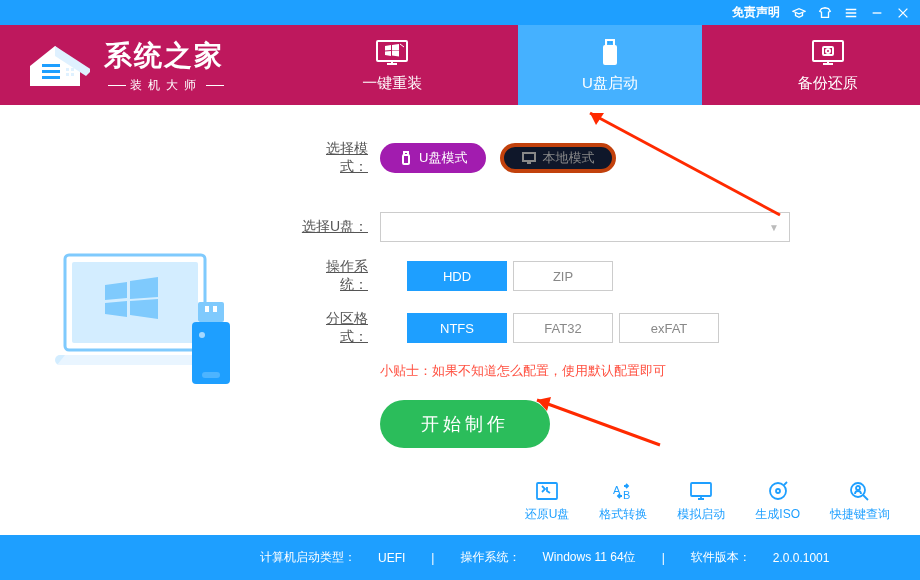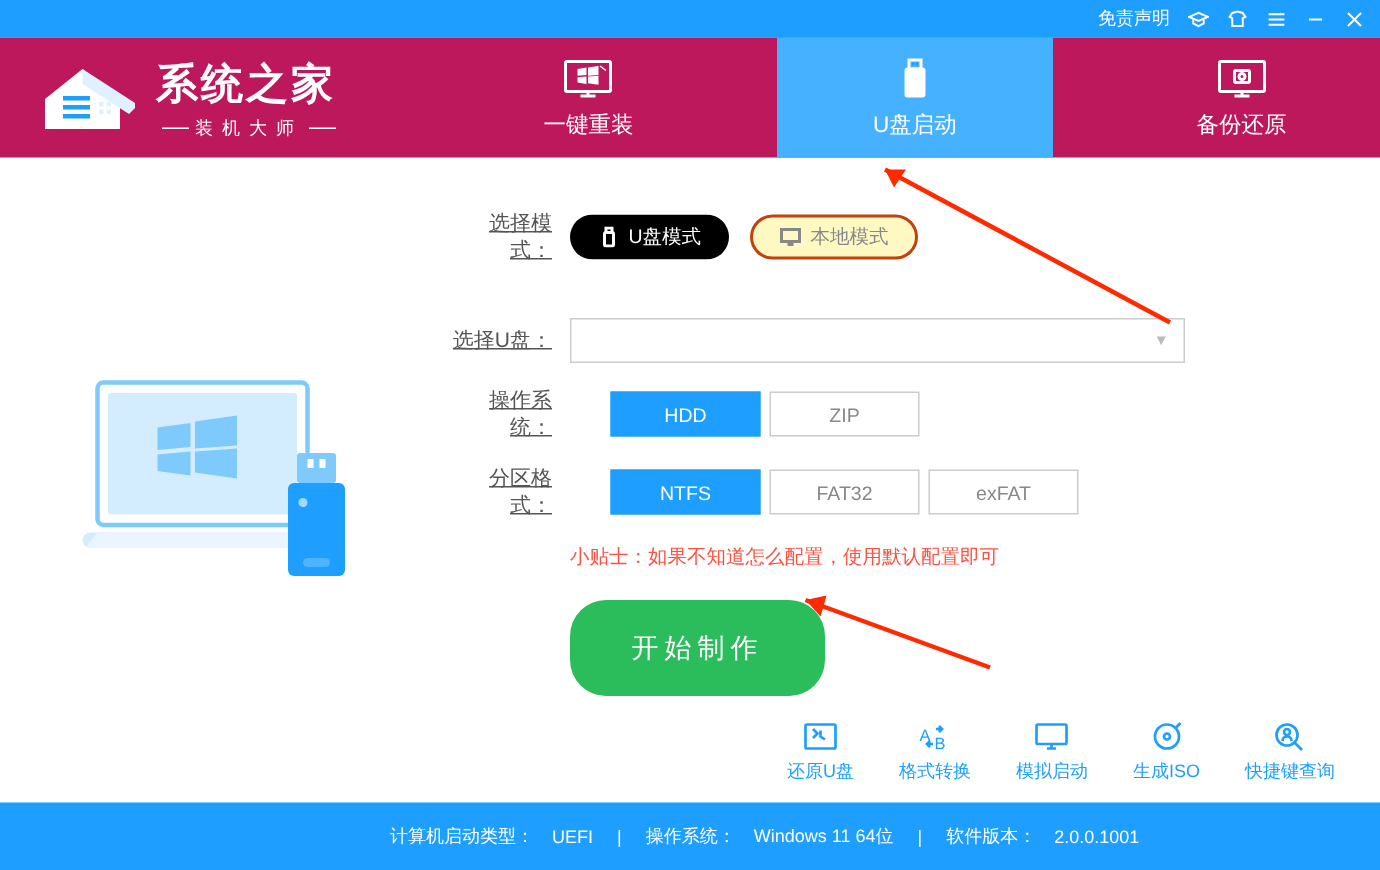--- a/index.html
+++ b/index.html
@@ -1,19 +1,19 @@
 <!DOCTYPE html>
 <html><head>
 <meta charset="utf-8">
 <style>
 * { margin:0; padding:0; box-sizing:border-box; font-family:"Microsoft YaHei",Arial,sans-serif; }
 body { width:920px; height:580px; overflow:hidden; background:#fff; }
 
 
-.titlebar { height:25px; background:#1e9fff; display:flex; justify-content:flex-end; align-items:center; padding-right:10px; gap:12px; color:#fff; font-size:12px; }
+.titlebar { height:25px; background:#1e9fff; display:flex; justify-content:flex-end; align-items:center; padding-right:10px; gap:12px; color:#fff; font-size:12px;font-weight:bold; }
 .titlebar .link { cursor:pointer; }
 .titlebar .ico { width:14px; height:14px; display:inline-flex; align-items:center; justify-content:center; }
 .titlebar svg { stroke:#fff; fill:none; stroke-width:1.5; }
 
 
 .header { height:80px; background:#be185d; display:flex; align-items:stretch; }
 .logo { width:300px; display:flex; align-items:center; padding-left:20px; gap:14px; }
 .logo-glyph { width:70px; height:55px; }
 .logo-text { color:#fff; }
 .logo-t1 { font-size:28px; font-weight:bold; letter-spacing:2px; }
@@ -28,43 +28,43 @@
 
 .main { height:430px; display:flex; position:relative; }
 .illus { width:300px; display:flex; align-items:center; justify-content:center; }
 .illus svg { width:200px; height:180px; }
 
 .panel { flex:1; padding:35px 50px 0 0; }
 .row { display:flex; align-items:center; margin-bottom:16px; }
 .row-label { width:80px; color:#555; font-size:14px; text-align:right; padding-right:12px;text-decoration:underline; }
 
 .pill { height:30px; border-radius:15px; padding:0 18px; display:inline-flex; align-items:center; gap:6px; font-size:13px; cursor:pointer; border:1px solid transparent; }
-.pill.blue { background:#000000; color:#fff; }
-.pill.ghost { background:#fef9c3; border:2px solid #c2410c; color:#888; }
+.pill.blue { background:#a21caf; color:#fff; }
+.pill.ghost { background:#0f172a; border:4px solid #c2410c; color:#888; }
 .pill svg { width:14px; height:14px; fill:none; stroke:currentColor; stroke-width:2; }
 
 .gap-more { height:20px; }
 
 .select { flex:1; max-width:410px; height:30px; border:1px solid #ccc; background:#fff; display:flex; align-items:center; padding:0 10px; font-family:monospace; font-size:12px; color:#333; cursor:pointer; position:relative; }
 .select .caret { position:absolute; right:10px; color:#bbb; font-size:10px;}
 
 .btn { height:30px; min-width:100px; border:1px solid #ccc; background:#fff; color:#888; font-size:13px; display:inline-flex; align-items:center; justify-content:center; cursor:pointer; margin-right:6px; }
 .btn.active { background:#1e9fff; color:#fff; border-color:#1e9fff;margin-left:27px; }
 
 .hint { color:#ff5040; font-size:13px; padding-left:80px; margin:10px 0 20px; }
 
-.primary { width:170px; height:64px; background:#2bbd5b; color:#fff; border:none; border-radius:24px; font-size:18px; letter-spacing:4px; cursor:pointer; margin-left:80px; display:flex; align-items:center; justify-content:center;}
+.primary { width:170px; height:48px; background:#2bbd5b; color:#fff; border:none; border-radius:24px; font-size:18px; letter-spacing:4px; cursor:pointer; margin-left:80px; display:flex; align-items:center; justify-content:center;}
 
 
 .tools { position:absolute; right:30px; bottom:12px; display:flex; gap:30px; }
 .tool { display:flex; flex-direction:column; align-items:center; gap:4px; color:#1e9fff; font-size:12px; cursor:pointer; }
 .tool svg { width:26px; height:22px; fill:none; stroke:#1e9fff; stroke-width:1.8; }
 
 
-.status { height:45px; background:#1e9fff; color:#fff; font-size:12px; display:flex; align-items:center; padding-left:260px; gap:12px;}
+.status { height:45px; background:#1e9fff; color:#fff; font-size:12px; display:flex; align-items:center; padding-left:260px; gap:22px;}
 .status .sep { margin:0 4px; }
 
 
 .arrow { position:absolute; pointer-events:none; }
 .arrow svg { overflow:visible; }
 .arrow path { stroke:#ff2a00; stroke-width:3; fill:none; }
 .arrow polygon { fill:#ff2a00; }
 </style>
 </head>
 <body>

